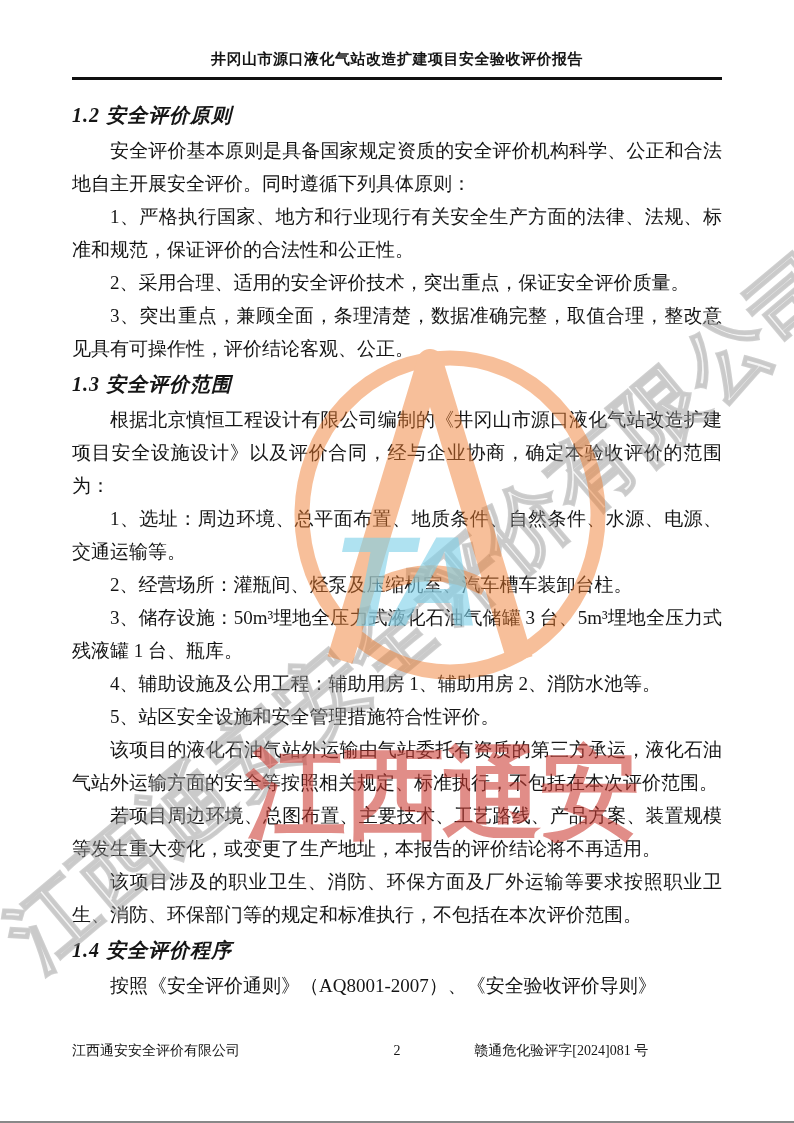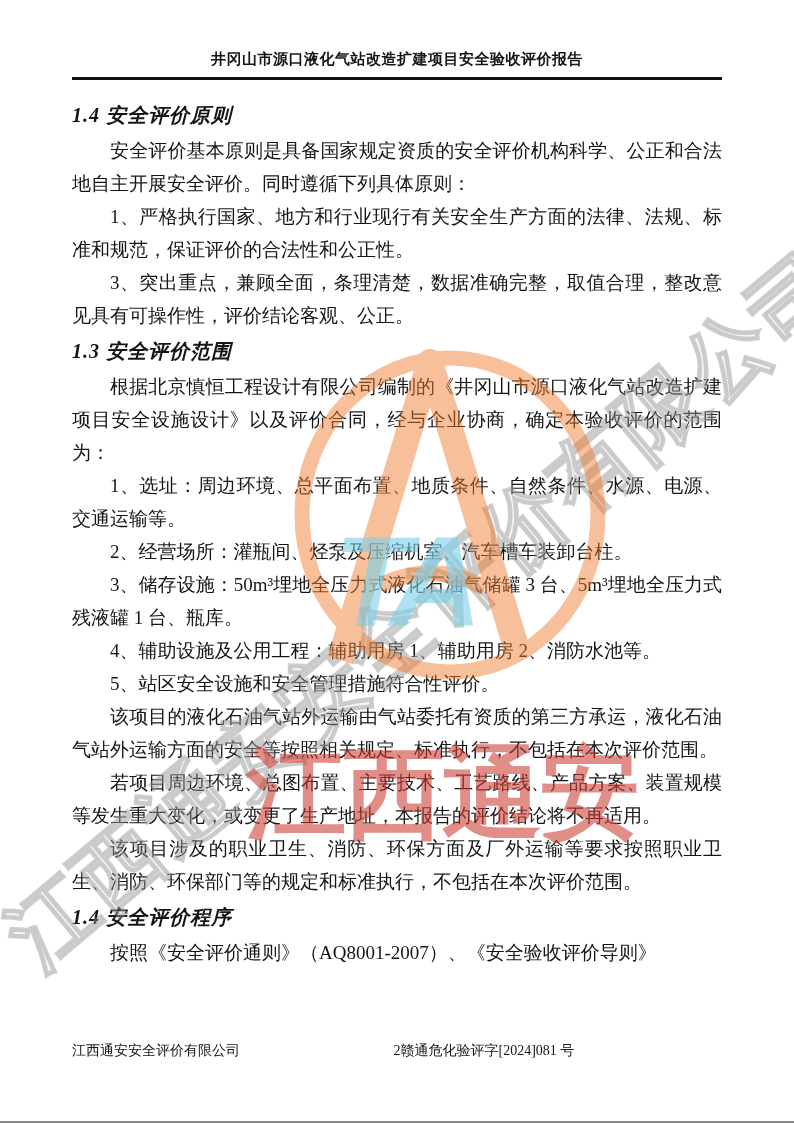--- a/index.html
+++ b/index.html
@@ -20,21 +20,21 @@
   .h {
     font-size:20px; line-height:36px; font-weight:bold; font-style:italic;
     margin:1px 0; letter-spacing:1px;
   }
   .footer {
     position:absolute; top:1042px; left:72px; right:72px;
     display:flex; align-items:baseline; font-size:14px; z-index:2;
   }
   .footer-left  { flex:1; text-align:left; }
   .footer-page  { flex:0; text-align:center; }
-  .footer-right { flex:1; text-align:left; }
+  .footer-right { flex:1; text-align:center; }
 
   
   .wm { position:absolute; inset:0; pointer-events:none; z-index:3; }
   .wm-diagonal {
     position:absolute; left:-125px; top:552px; width:1100px;
     text-align:center; white-space:nowrap;
     transform:rotate(-40deg);
     font-size:86px; font-weight:bold;
     color:rgba(160,160,160,0.10);
     -webkit-text-stroke:2px rgba(150,150,150,0.45);
@@ -57,23 +57,24 @@
 <body>
 
 <div class="page">
 
   <div class="header">
     <div class="header-title">井冈山市源口液化气站改造扩建项目安全验收评价报告</div>
     <div class="header-rule"></div>
   </div>
 
   <div class="content">
-    <div class="h">1.4 安全评价原则</div>
+    <div class="h">1.2 安全评价原则</div>
     <p class="p">安全评价基本原则是具备国家规定资质的安全评价机构科学、公正和合法地自主开展安全评价。同时遵循下列具体原则：</p>
     <p class="p">1、严格执行国家、地方和行业现行有关安全生产方面的法律、法规、标准和规范，保证评价的合法性和公正性。</p>
+    <p class="p">2、采用合理、适用的安全评价技术，突出重点，保证安全评价质量。</p>
     <p class="p">3、突出重点，兼顾全面，条理清楚，数据准确完整，取值合理，整改意见具有可操作性，评价结论客观、公正。</p>
     <div class="h">1.3 安全评价范围</div>
     <p class="p">根据北京慎恒工程设计有限公司编制的《井冈山市源口液化气站改造扩建项目安全设施设计》以及评价合同，经与企业协商，确定本验收评价的范围为：</p>
     <p class="p">1、选址：周边环境、总平面布置、地质条件、自然条件、水源、电源、交通运输等。</p>
     <p class="p">2、经营场所：灌瓶间、烃泵及压缩机室、汽车槽车装卸台柱。</p>
     <p class="p">3、储存设施：50m³埋地全压力式液化石油气储罐 3 台、5m³埋地全压力式残液罐 1 台、瓶库。</p>
     <p class="p">4、辅助设施及公用工程：辅助用房 1、辅助用房 2、消防水池等。</p>
     <p class="p">5、站区安全设施和安全管理措施符合性评价。</p>
     <p class="p">该项目的液化石油气站外运输由气站委托有资质的第三方承运，液化石油气站外运输方面的安全等按照相关规定、标准执行，不包括在本次评价范围。</p>
     <p class="p">若项目周边环境、总图布置、主要技术、工艺路线、产品方案、装置规模等发生重大变化，或变更了生产地址，本报告的评价结论将不再适用。</p>

